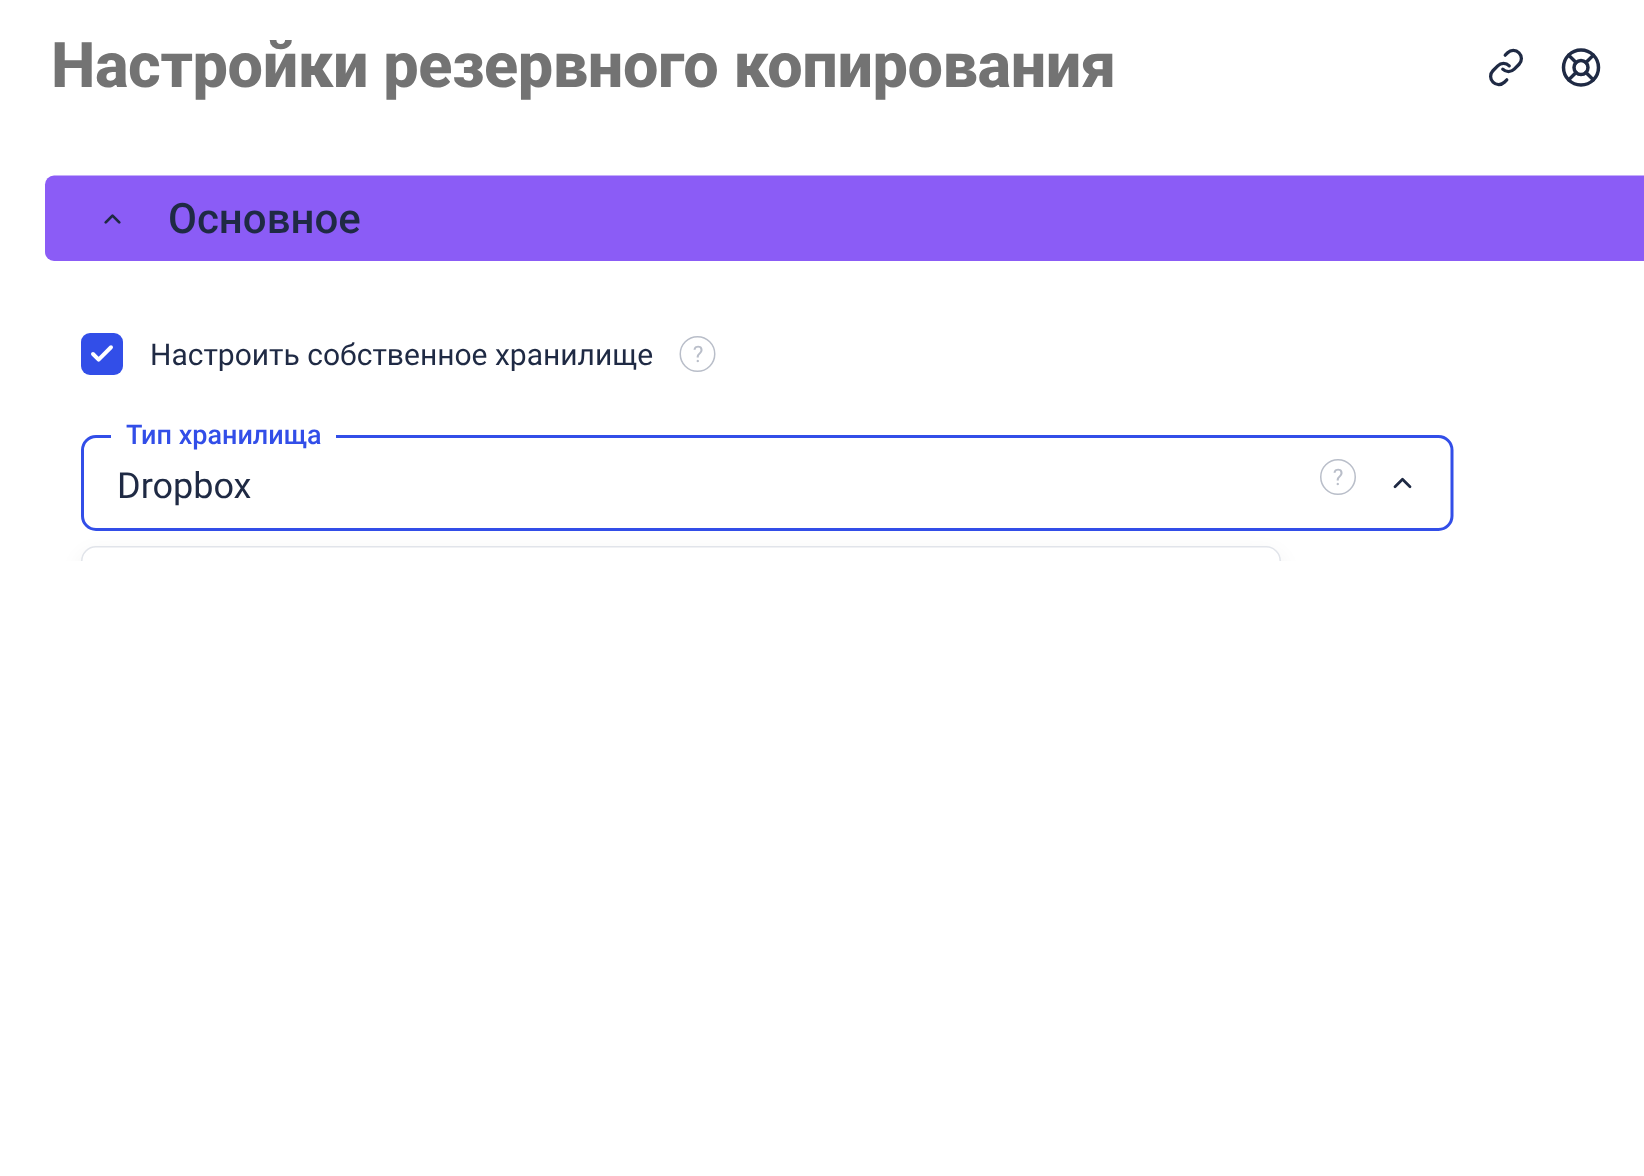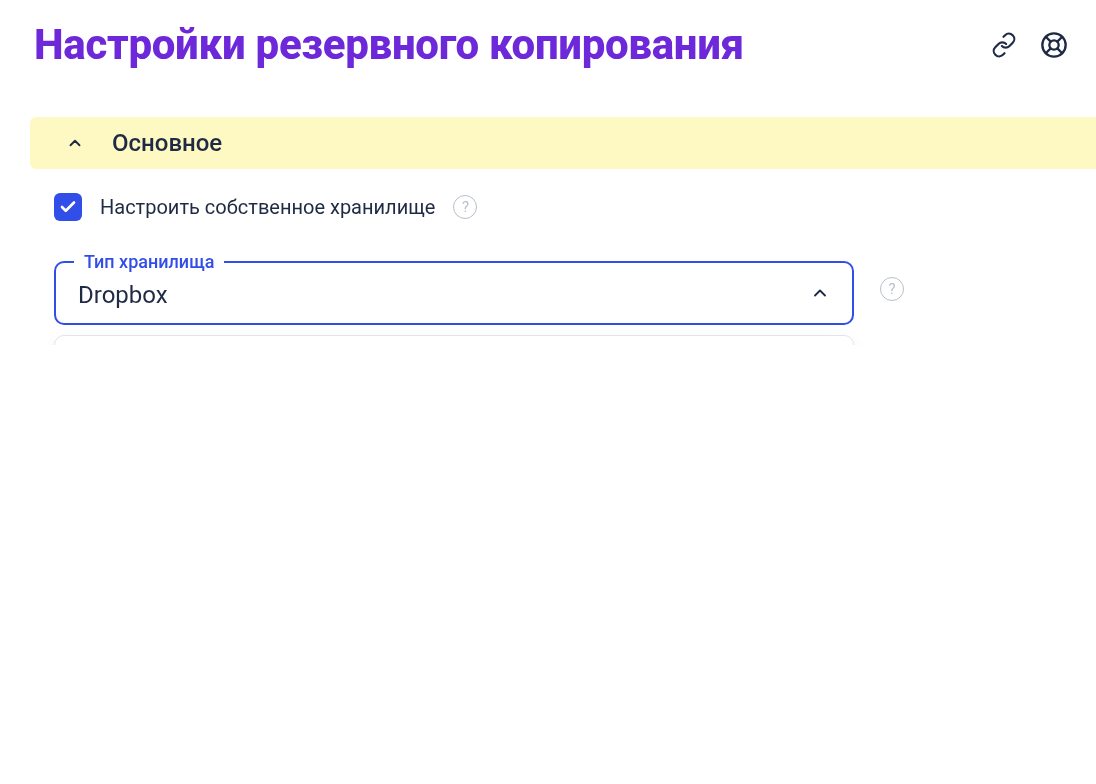--- a/index.html
+++ b/index.html
@@ -14,49 +14,49 @@
     display: flex;
     align-items: center;
     justify-content: space-between;
     margin-bottom: 48px;
     padding-left: 14px;
     padding-right: 28px;
   }
   .page-title {
     font-size: 42px;
     font-weight: 800;
-    color: #6d28d9;
+    color: #737373;
     letter-spacing: -0.3px;
   }
   .header-icons {
     display: flex;
     gap: 22px;
     align-items: center;
   }
   .icon-btn {
     width: 28px;
     height: 28px;
     display: inline-flex;
     align-items: center;
     justify-content: center;
     cursor: pointer;
     color: #1f2a44;
   }
   .accordion-header {
-    background: #fef9c3;
+    background: #8b5cf6;
     border-radius: 6px 0 0 6px;
     padding: 12px 36px;
     display: flex;
     align-items: center;
     gap: 28px;
-    font-size: 24px;
+    font-size: 28px;
     font-weight: 500;
     color: #1f2a44;
     cursor: pointer;
-    margin-bottom: 24px;
+    margin-bottom: 48px;
     margin-left: 10px;
   }
   .accordion-chevron {
     display: inline-flex;
     align-items: center;
     justify-content: center;
     color: #1f2a44;
   }
   .checkbox-row {
     display: flex;
@@ -94,21 +94,21 @@
   }
   .select-wrap {
     display: flex;
     align-items: center;
     gap: 24px;
     margin-left: 34px;
     position: relative;
   }
   .select-box {
     position: relative;
-    width: 800px;
+    width: 915px;
     border: 2px solid #324ee8;
     border-radius: 10px;
     padding: 18px 22px 14px 22px;
     cursor: pointer;
     background: #fff;
     text-align: right;
   }
   .select-legend {
     position: absolute;
     top: -12px;

